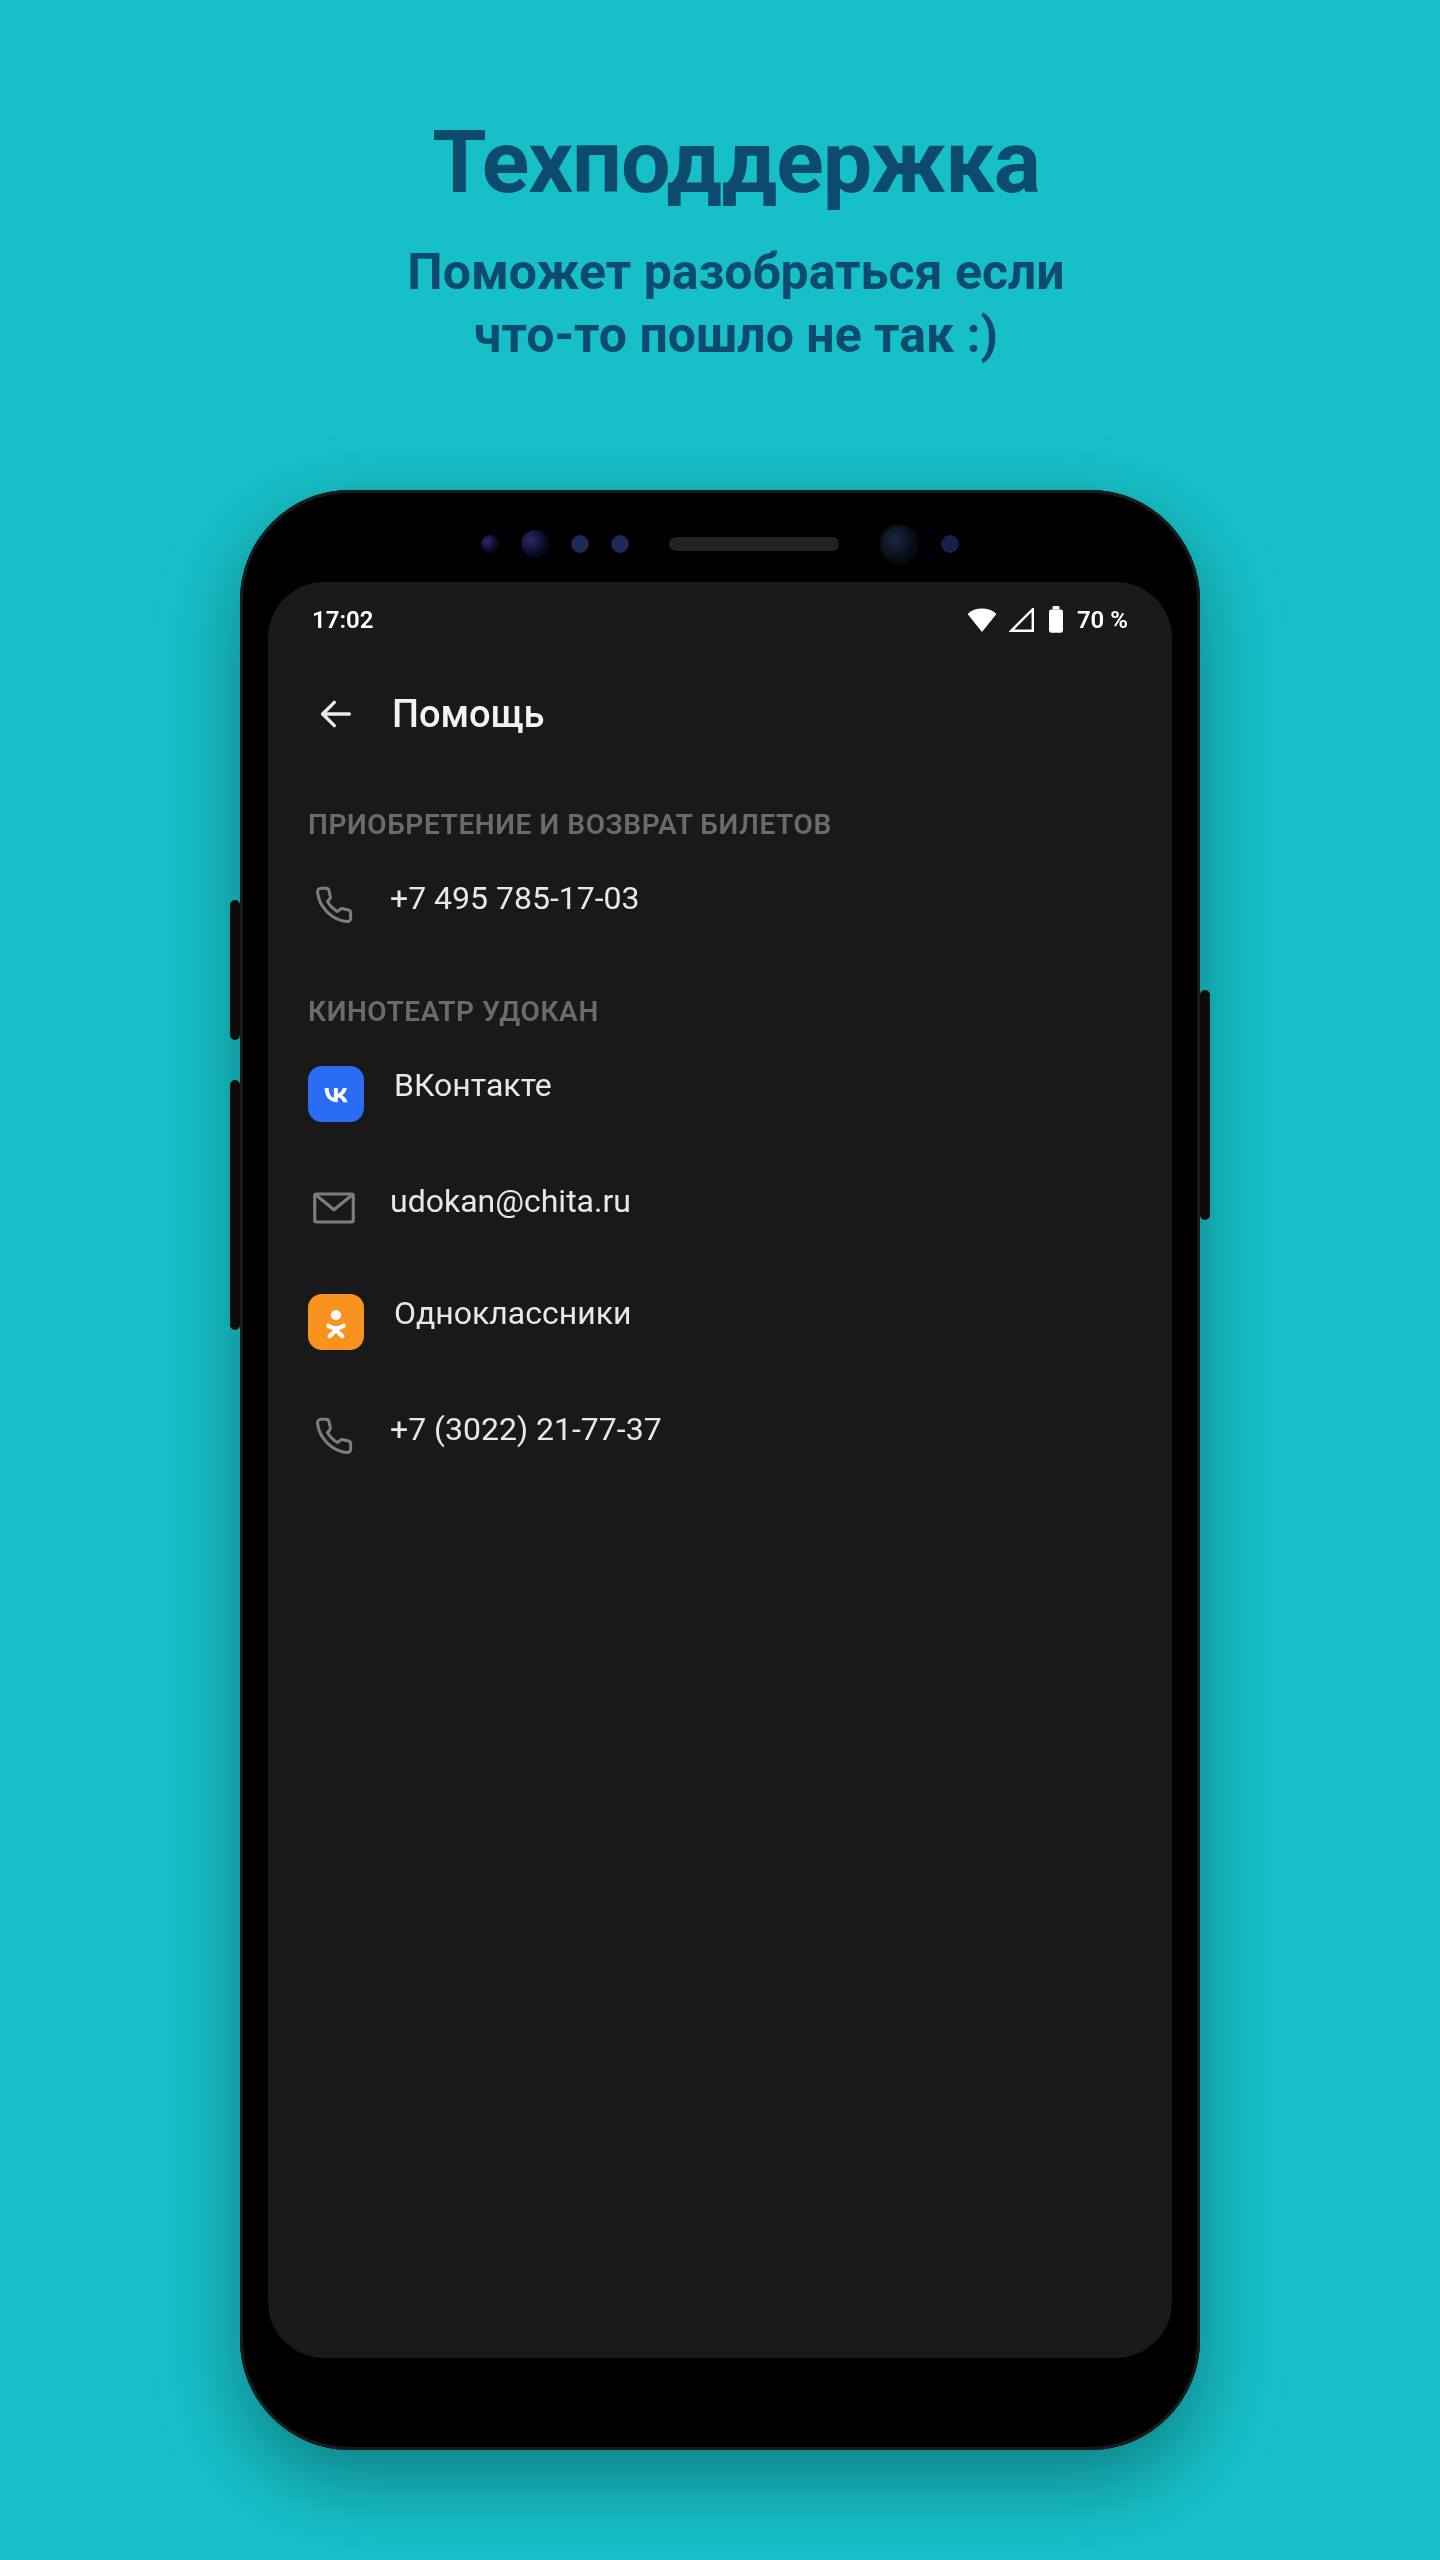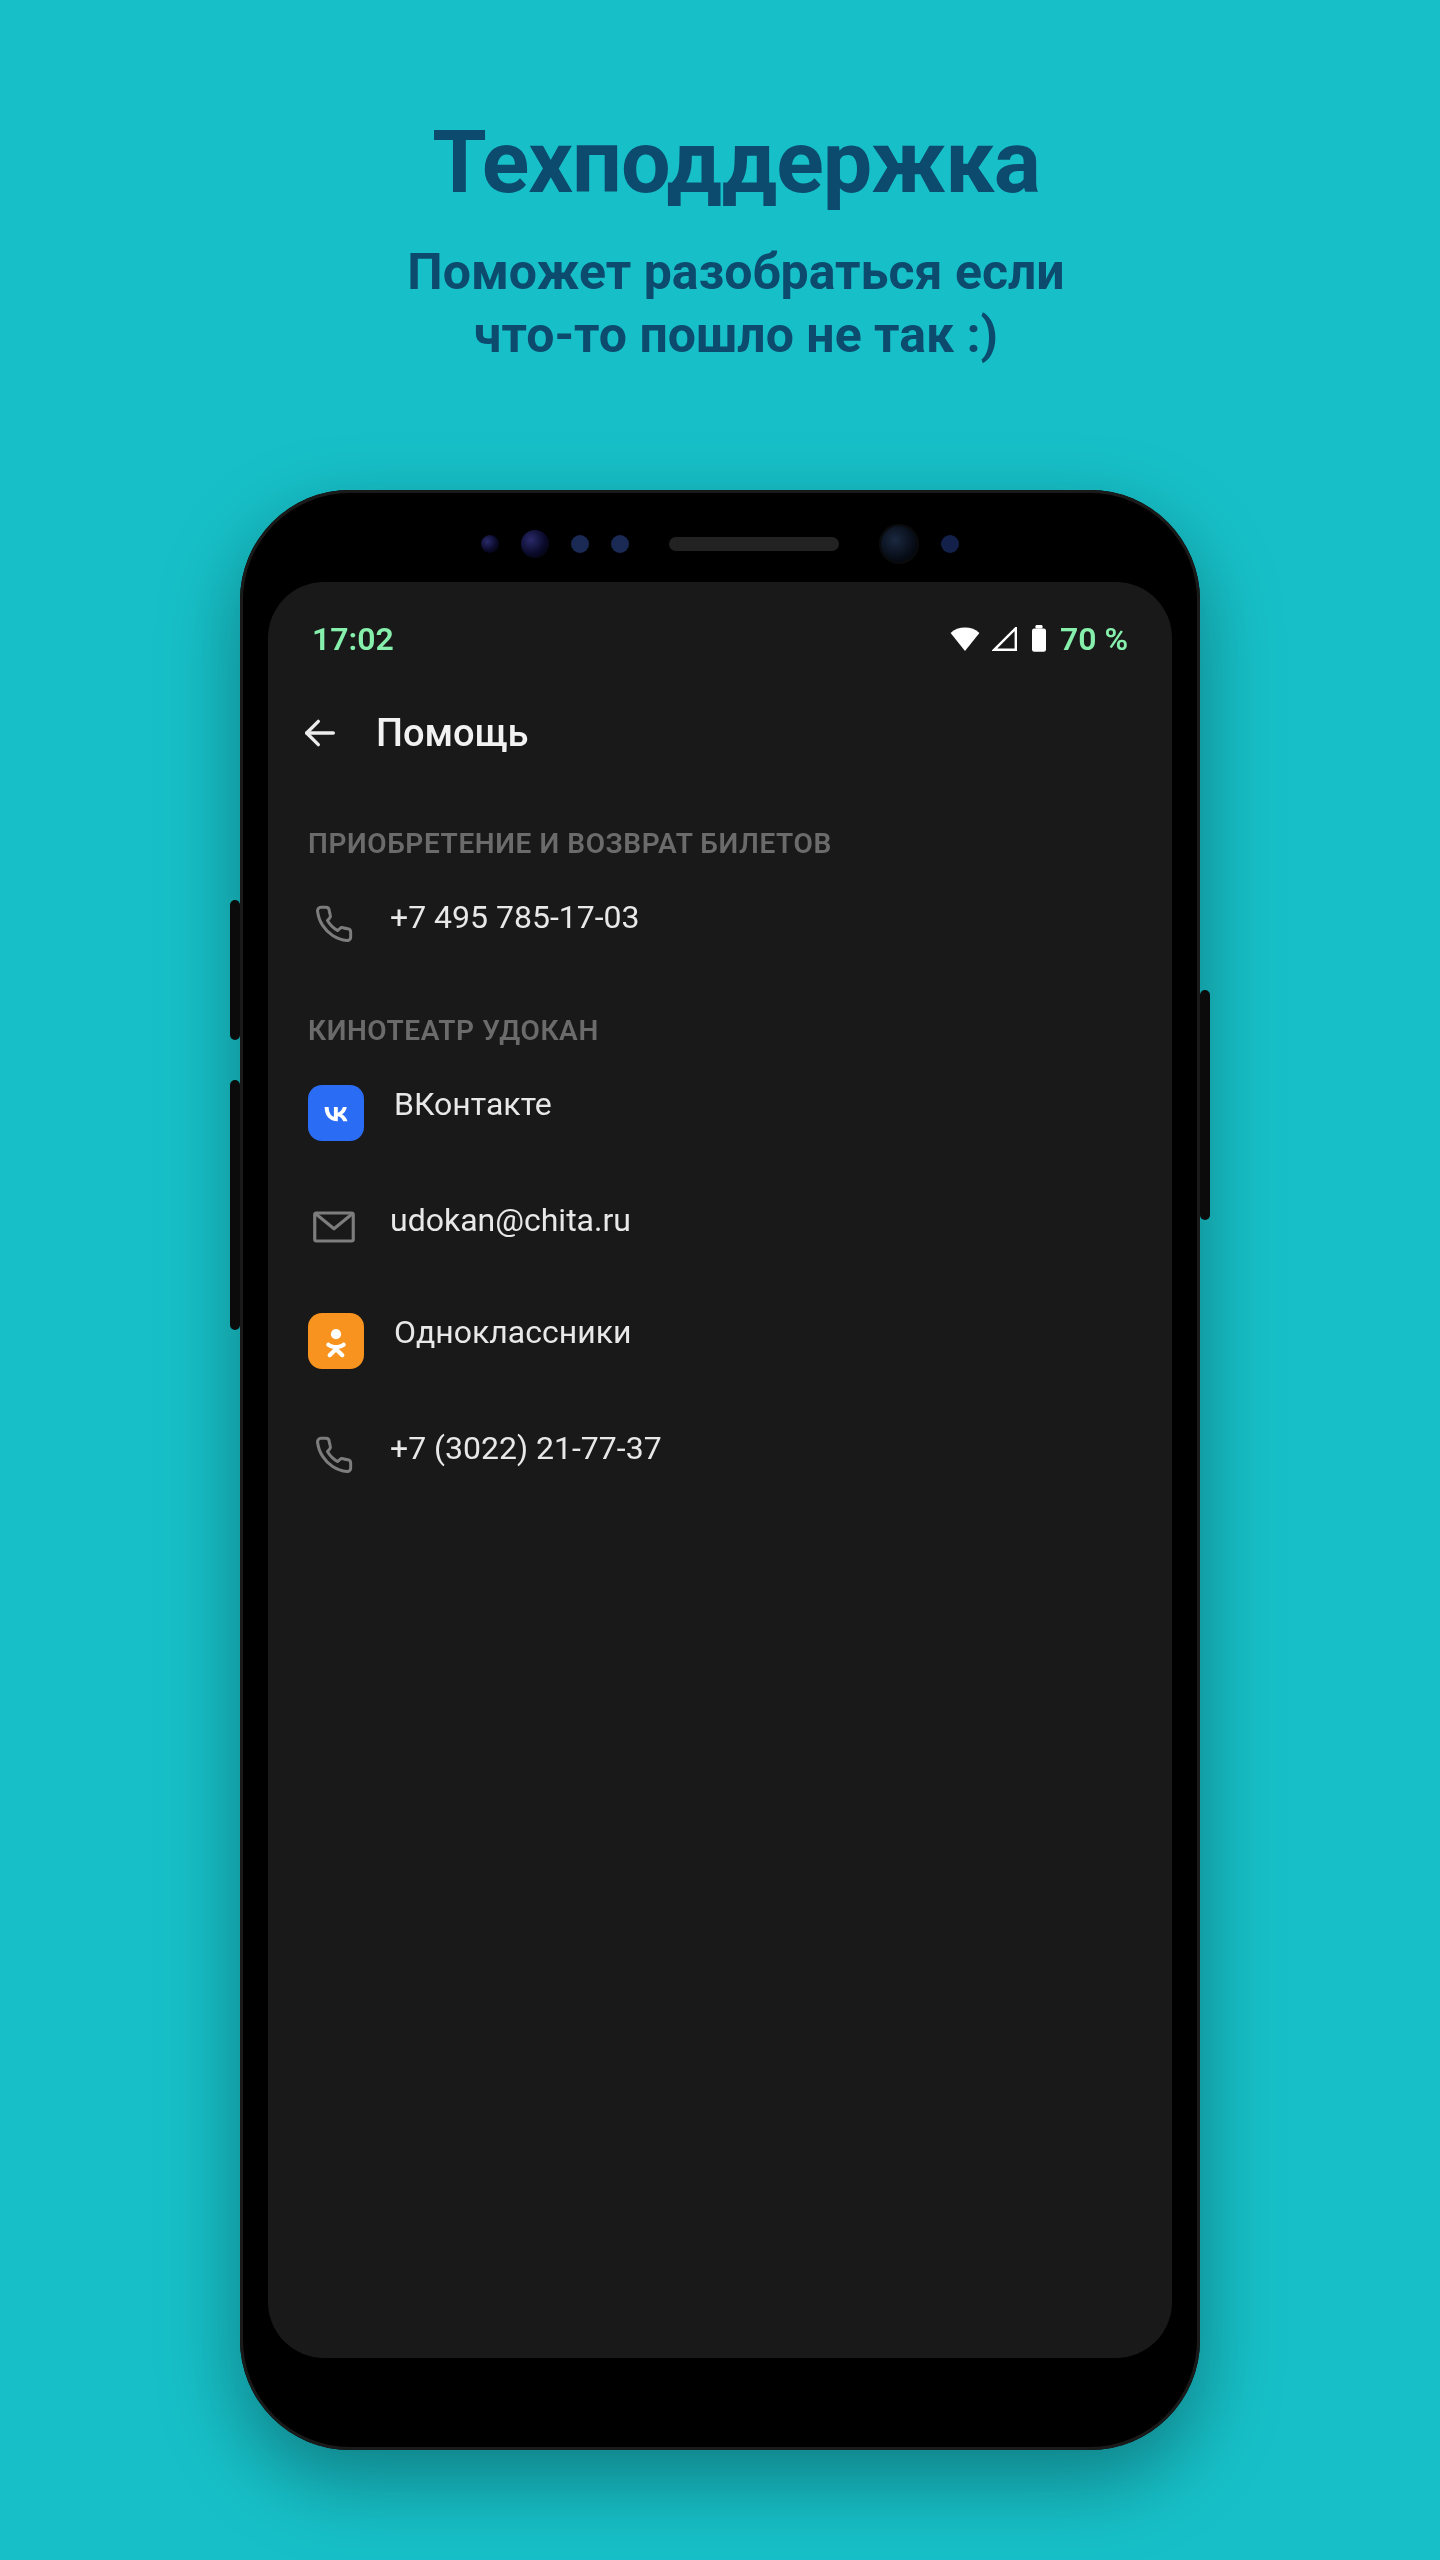--- a/index.html
+++ b/index.html
@@ -94,33 +94,32 @@
     overflow: hidden;
     color: #e6e6e6;
   }
 
   .status-bar {
     height: 76px;
     display: flex;
     align-items: center;
     justify-content: space-between;
     padding: 0 44px;
-    font-size: 32px;
+    font-size: 24px;
     font-weight: 600;
-    color: #86efac;
-    margin-top: 19px;
+    color: #ffffff;
   }
   .status-right { display: flex; align-items: center; gap: 12px; }
   .status-icon { display: inline-flex; align-items: center; justify-content: center; }
 
   .app-header {
     display: flex;
     align-items: center;
     gap: 28px;
-    padding: 28px 28px 32px 24px;
+    padding: 28px 28px 32px 40px;
   }
   .back-btn {
     width: 56px; height: 56px;
     display: flex; align-items: center; justify-content: center;
     color: #ececec;
     background: transparent;
     border: none;
     cursor: pointer;
   }
   .app-title {

